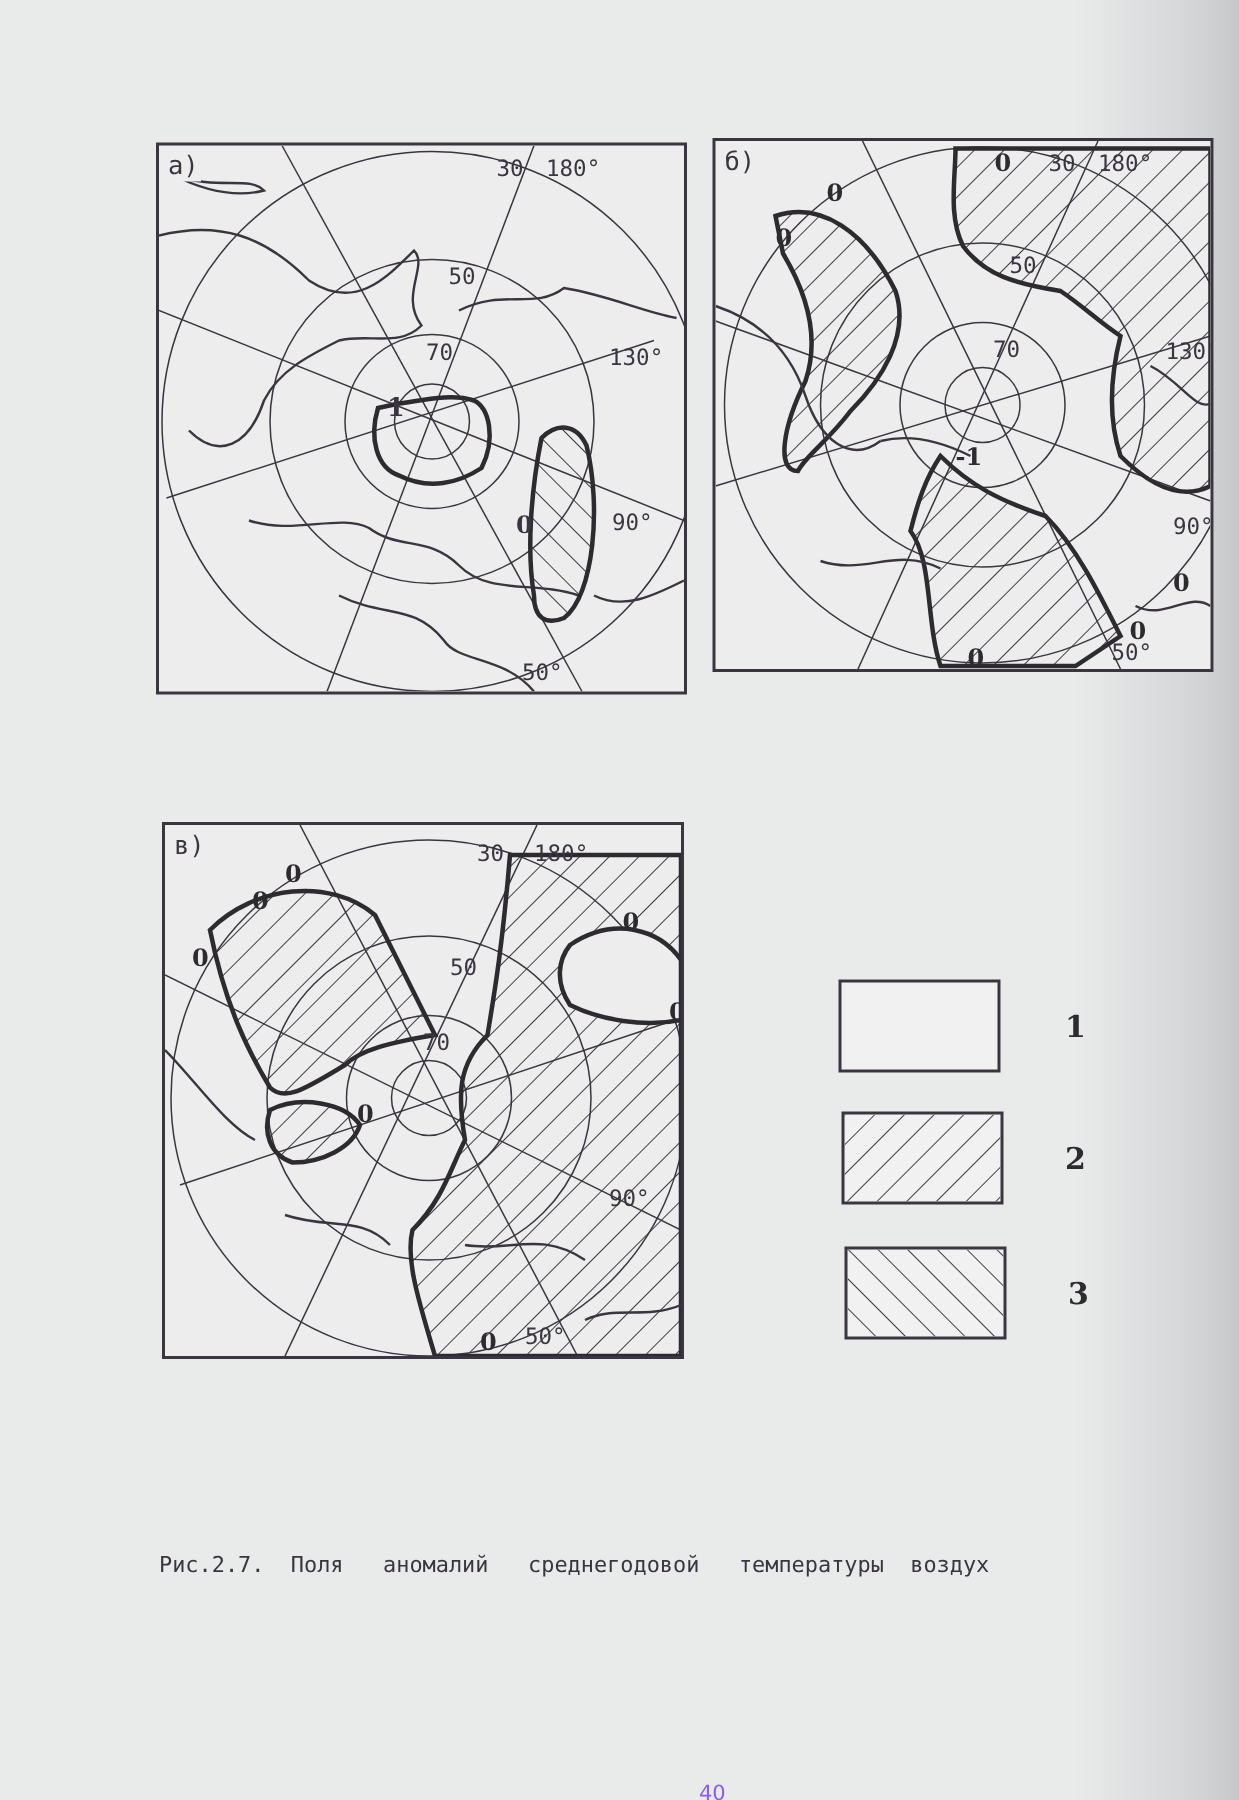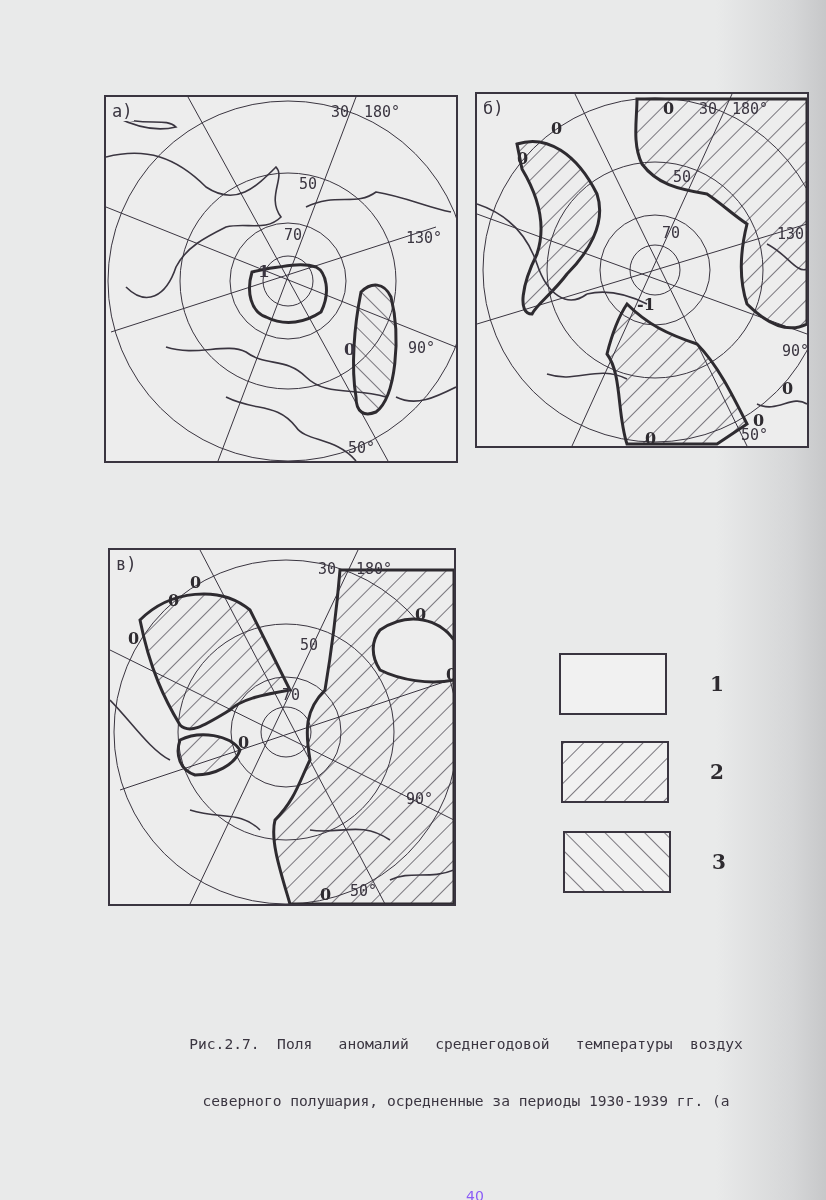--- a/index.html
+++ b/index.html
@@ -26,21 +26,21 @@
       position: absolute; width: 104px; height: 58px; border: 2px solid #3a3540; background: #f1f1f1;
     }
     .legend-num {
       position: absolute; font-family: "DejaVu Serif", serif; font-weight: bold; font-size: 20px; color: #2e2b30;
     }
     .caption {
       position: absolute; left: 106px; top: 996px; width: 720px;
       font-family: "DejaVu Sans Mono", monospace; font-size: 14.6px; line-height: 19px; color: #3a3540;
       white-space: pre;
     }
-    .caption .line { display: block; text-align: center; }
+    .caption .line { display: block; }
     .page-number {
       position: absolute; left: 466px; top: 1188px; font-family: "DejaVu Sans", sans-serif; font-size: 14px; color: #8b5cf6;
     }
   </style>
 </head>
 <body>
 
 <div class="page-shade"></div>
 
 <svg width="0" height="0" style="position:absolute">
@@ -194,17 +194,16 @@
 
 <div class="legend-box" style="left:563px; top:831px;">
   <svg width="104" height="58">
       <rect width="104" height="58" fill="url(#hatch-fwd)"></rect>
     </svg>
 </div>
 <span class="legend-num" style="left:712px; top:850px;">3</span>
 
 <div class="caption">
   <span class="line">Рис.2.7.  Поля   аномалий   среднегодовой   температуры  воздух</span>
-  <span class="line">северного полушария, осредненные за периоды 1930-1939 гг. (а</span>
   
 </div>
 
 <div class="page-number">40</div>
 
 </body></html>

